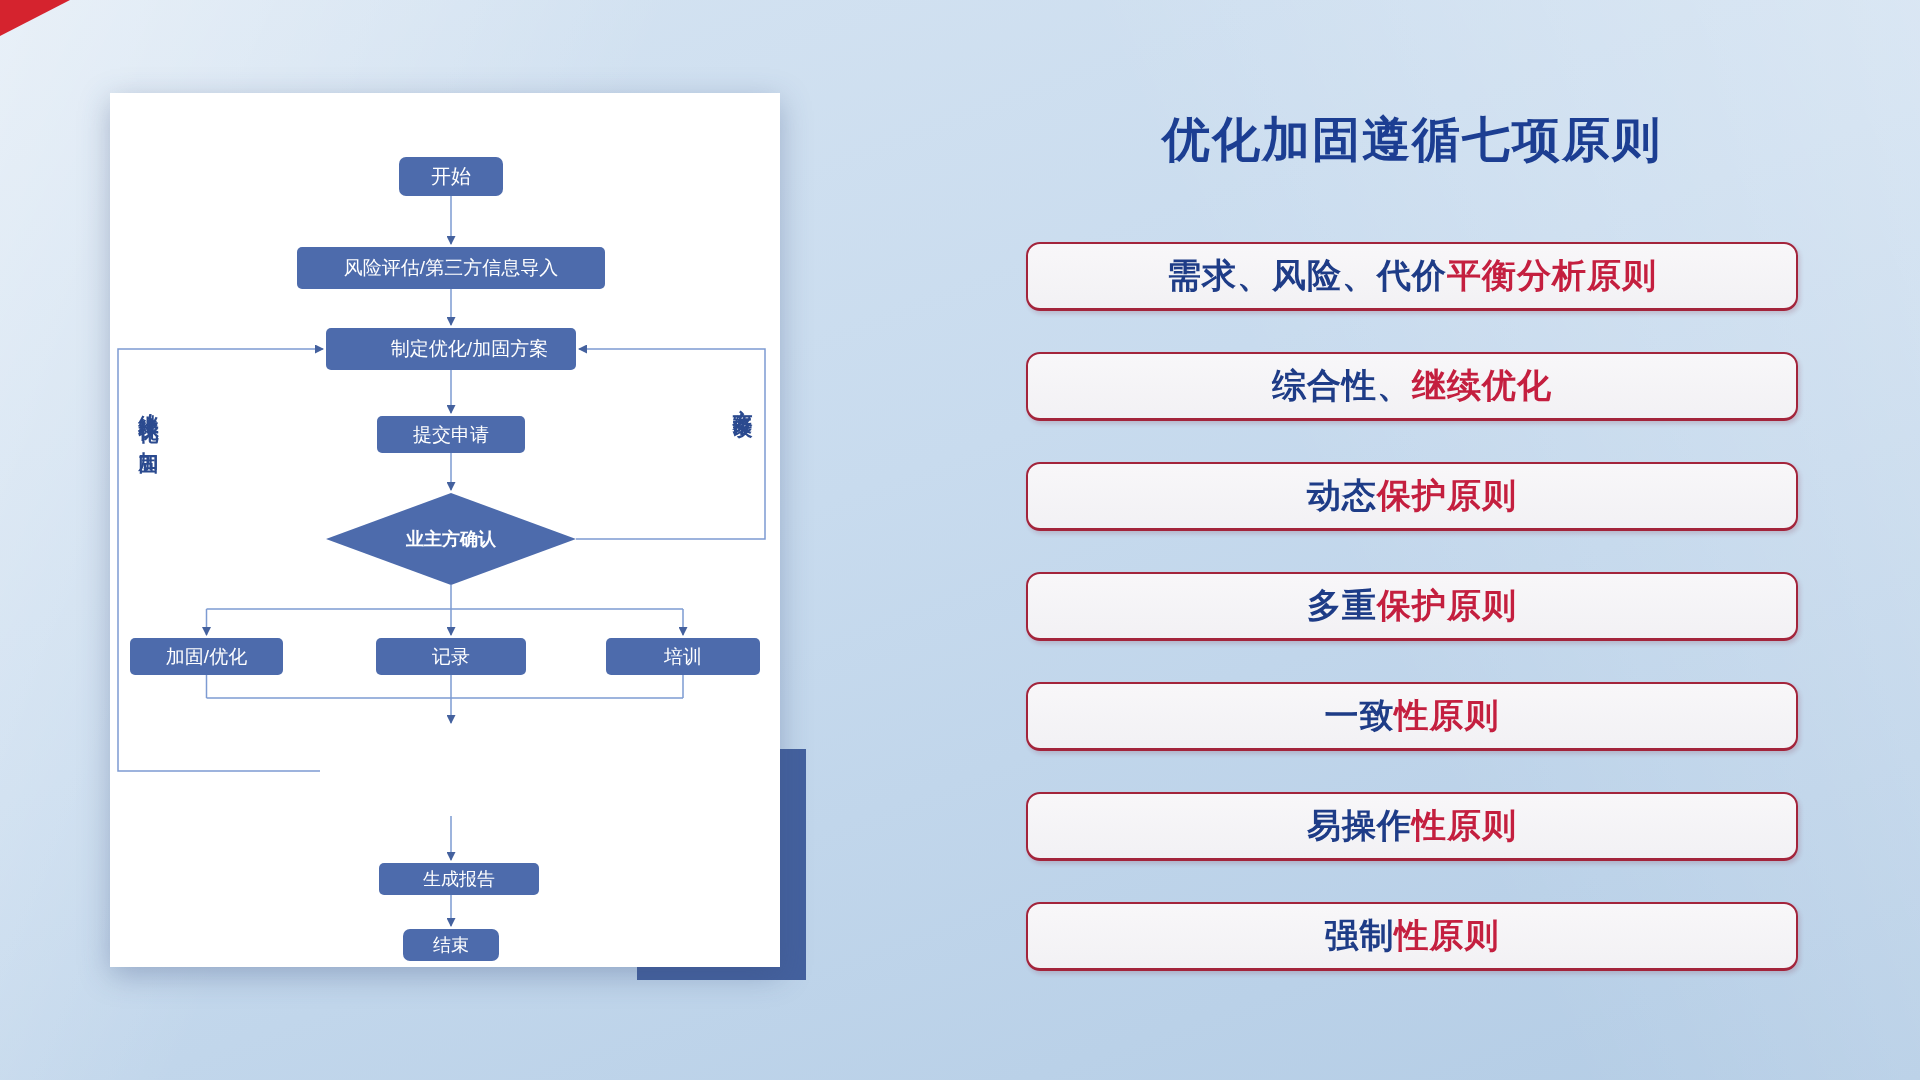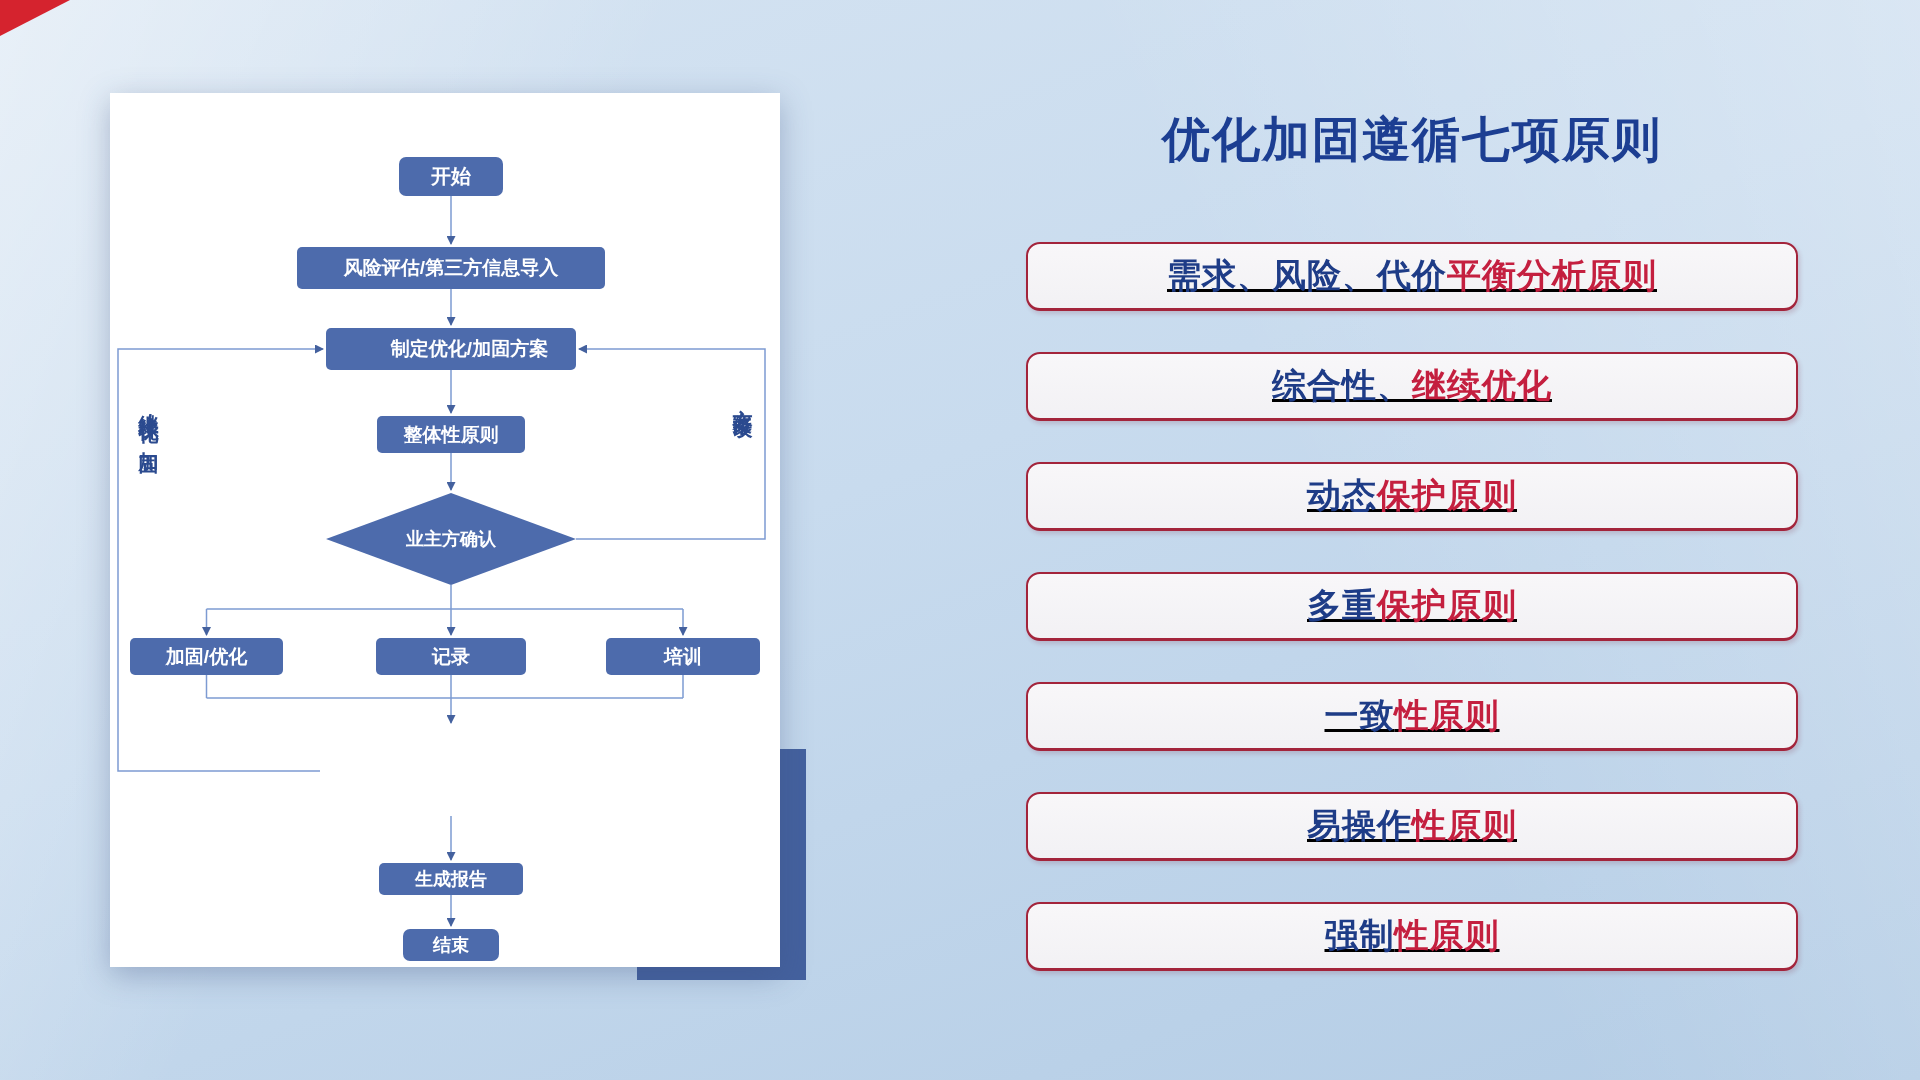--- a/index.html
+++ b/index.html
@@ -35,30 +35,30 @@
     background:#ffffff;
     box-shadow: 0 8px 28px rgba(60,80,130,0.35);
   }
   .connectors { position:absolute; left:0; top:0; width:670px; height:874px; pointer-events:none; }
   .conn { stroke: var(--connector); stroke-width:1.5; fill:none; }
   .arrowfill { fill: var(--arrow); }
 
   .fnode {
     position:absolute; display:flex; align-items:center; justify-content:center;
     background: var(--node-fill); color: var(--node-text);
-    font-weight:bold; font-size:19px; border-radius:5px; white-space:nowrap;
+    font-weight:normal; font-size:19px; border-radius:5px; white-space:nowrap;
   }
   .n-start   { left:289px; top:64px;  width:104px; height:39px; border-radius:7px; font-size:20px; }
   .n-risk    { left:187px; top:154px; width:308px; height:42px; }
   .n-plan    { left:216px; top:235px; width:250px; height:42px;padding-left:37px; }
   .n-submit  { left:267px; top:323px; width:148px; height:37px; }
   .n-reinforce { left:20px;  top:545px; width:153px; height:37px; }
   .n-record  { left:266px; top:545px; width:150px; height:37px; }
   .n-training{ left:496px; top:545px; width:154px; height:37px; }
-  .n-report  { left:269px; top:770px; width:144px; height:32px; font-size:18px; }
+  .n-report  { left:269px; top:770px; width:160px; height:32px; font-size:18px; }
   .n-end     { left:293px; top:836px; width:96px;  height:32px; border-radius:7px; font-size:18px; }
 
   .diamond {
     position:absolute; display:flex; align-items:center; justify-content:center;
     background: var(--node-fill); color: var(--node-text);
     font-weight:bold; font-size:18px; white-space:nowrap;
     clip-path: polygon(50% 0, 100% 50%, 50% 100%, 0 50%);
   }
   .d-owner { left:216px; top:400px; width:250px; height:92px; }
   .d-check { left:210px; top:633px; width:262px; height:90px; font-size:19px; }
@@ -80,21 +80,21 @@
   .plist {
     position:absolute; left:0; top:242px; width:772px;
     display:flex; flex-direction:column; gap:41px;
   }
   .principle-box {
     width:772px; height:69px; border-radius:14px;
     background: linear-gradient(#f8f7f9, var(--box-bg));
     border:2px solid var(--box-border);
     border-bottom-width:3px;
     box-shadow: 2px 3px 4px rgba(120,40,60,0.18);
-    display:flex; align-items:center; justify-content:center;text-decoration:underline;
+    display:flex; align-items:center; justify-content:center;
   }
   .principle-text { font-size:34px; font-weight:600; letter-spacing:1px; white-space:nowrap; }
 </style>
 </head>
 <body>
 
 <div class="stage">
 
   <div class="corner-triangle"></div>
   <div class="card-accent"></div>
@@ -130,21 +130,21 @@
     <div class="fnode n-start">
       <span>开始</span>
     </div>
     <div class="fnode n-risk">
       <span>风险评估/第三方信息导入</span>
     </div>
     <div class="fnode n-plan">
       <span>制定优化/加固方案</span>
     </div>
     <div class="fnode n-submit">
-      <span>整体性原则</span>
+      <span>提交申请</span>
     </div>
     <div class="diamond d-owner">
       <span>业主方确认</span>
     </div>
     <div class="fnode n-reinforce">
       <span>加固/优化</span>
     </div>
     <div class="fnode n-record">
       <span>记录</span>
     </div>

